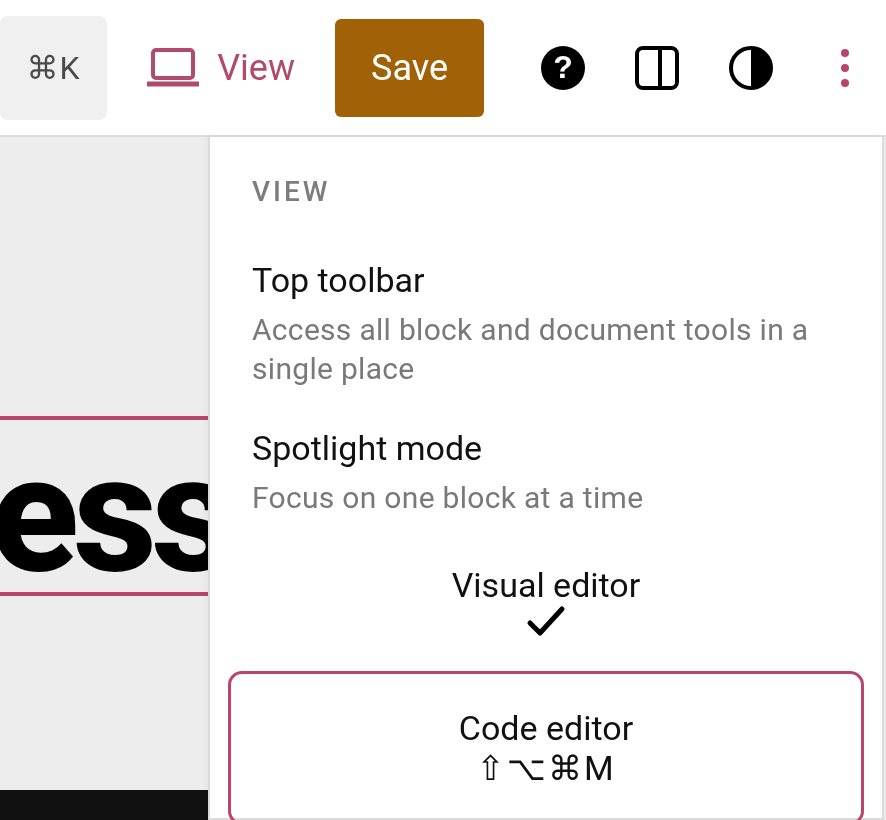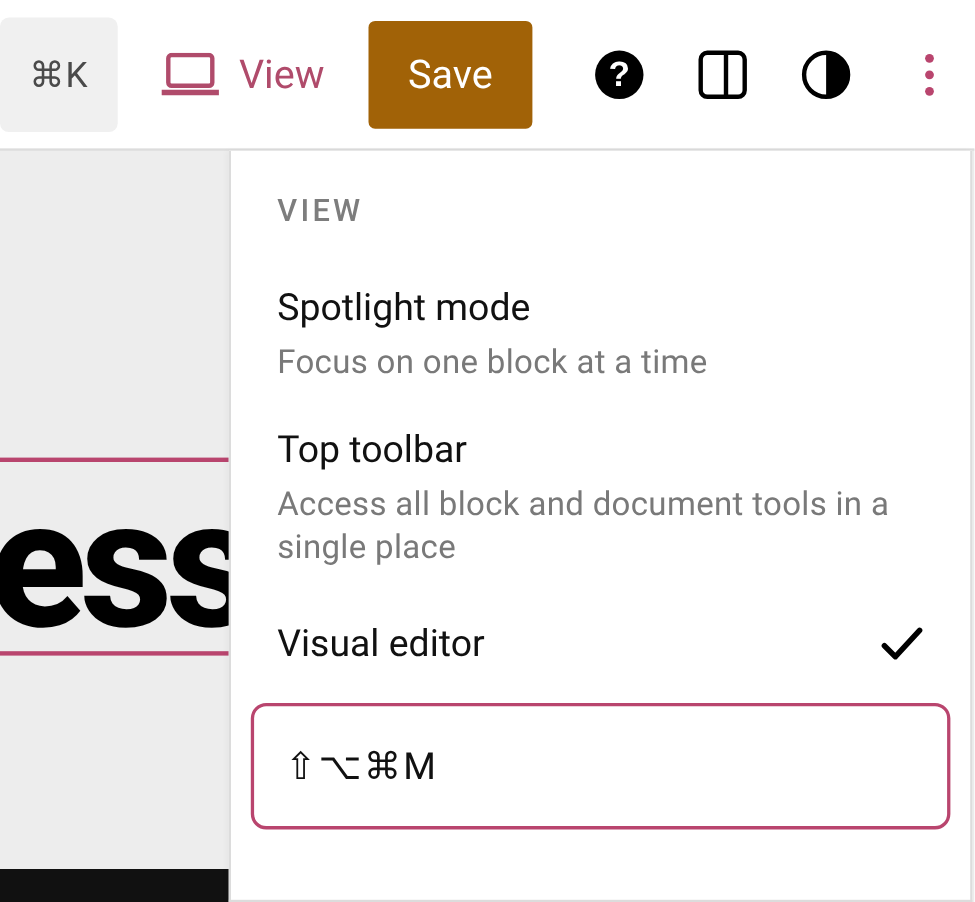--- a/index.html
+++ b/index.html
@@ -117,20 +117,21 @@
     font-size: 30px;
     color: #797979;
     line-height: 1.3;
     letter-spacing: 0.3px;
   }
   .menu-row {
     display: flex;
     align-items: center;
     justify-content: space-between;
     padding: 26px 42px;
+    flex-direction: column;
   }
   .menu-row .label { font-size: 34px; color:#111; }
   .check svg { display:block; }
 
   .menu-row.highlighted {
     margin: 8px 18px 0 18px;
     border: 3px solid #b9456e;
     border-radius: 14px;
     padding: 34px 28px;
   }
@@ -208,38 +209,39 @@
     <div class="bigtext">ess</div>
     <div class="hrule" style="top:455px"></div>
     <div class="darkbar"></div>
   </div>
 
   <div class="menu">
     <div class="menu-inner">
       <div class="section-label">VIEW</div>
 
       <div class="menu-item">
+        <div class="menu-item-title">Top toolbar</div>
+        <div class="menu-item-desc">Access all block and document tools in a single place</div>
+      </div>
+
+      <div class="menu-item">
         <div class="menu-item-title">Spotlight mode</div>
         <div class="menu-item-desc">Focus on one block at a time</div>
-      </div>
-
-      <div class="menu-item">
-        <div class="menu-item-title">Top toolbar</div>
-        <div class="menu-item-desc">Access all block and document tools in a single place</div>
       </div>
 
 
       <div class="menu-row">
         <span class="label">Visual editor</span>
         <span class="check">
           <svg width="40" height="32" viewBox="0 0 40 32">
             <path d="M4 18 L14 28 L36 4" fill="none" stroke="#000" stroke-width="5" stroke-linecap="round" stroke-linejoin="round"></path>
           </svg>
         </span>
       </div>
 
       <div class="menu-row highlighted">
+        <span class="label">Code editor</span>
         <span class="shortcut">⇧⌥⌘M</span>
       </div>
 
     </div>
   </div>
 </div>
 
 </body></html>

